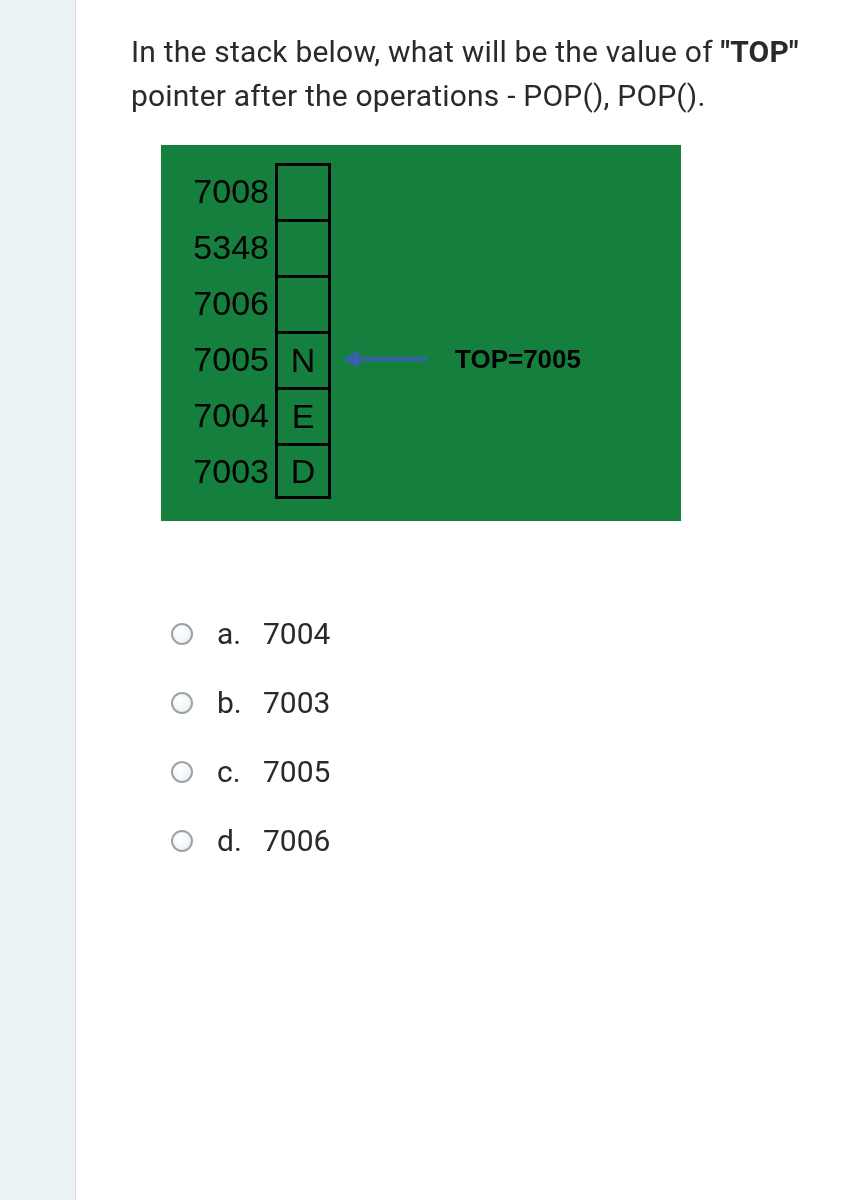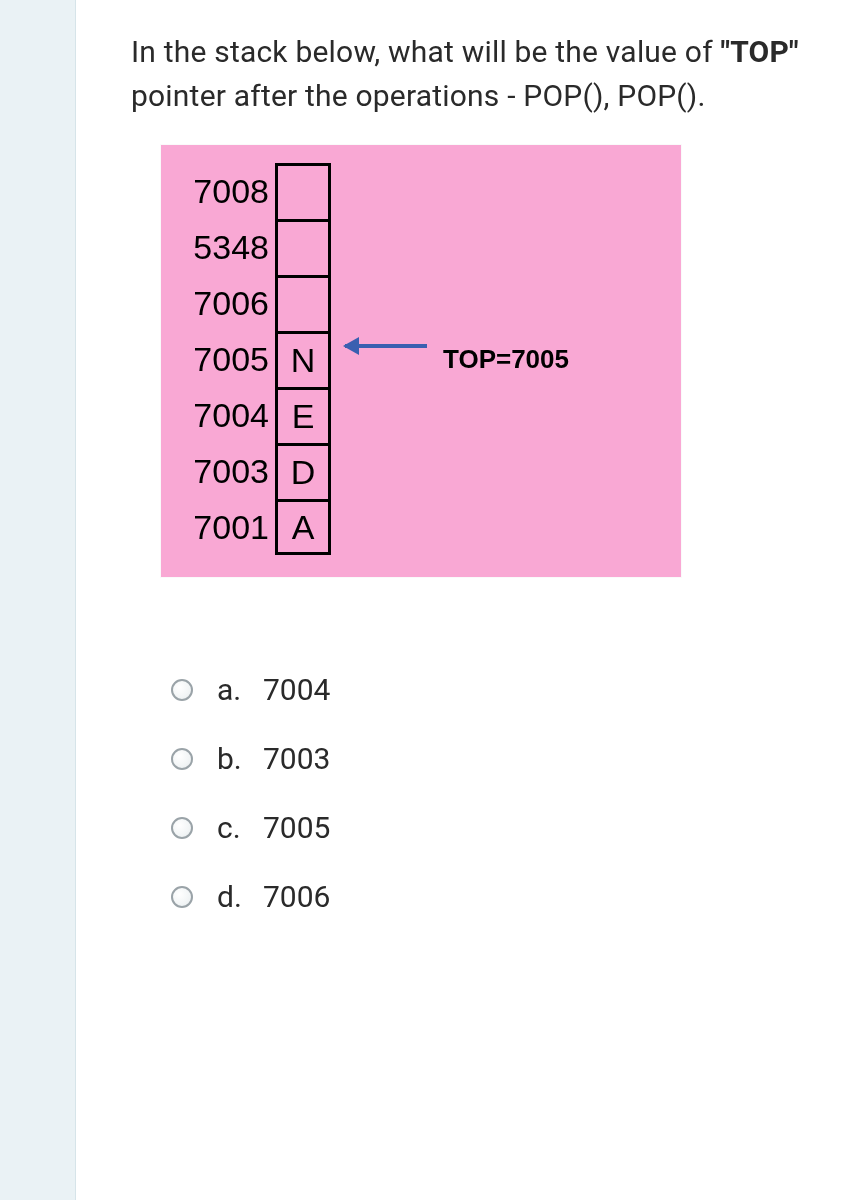--- a/index.html
+++ b/index.html
@@ -24,21 +24,21 @@
   .question {
     font-size: 30px;
     color: #2a2a2a;
     line-height: 1.45;
     letter-spacing: 0.2px;
   }
   .question .bold { font-weight: 700; }
   .diagram {
     margin-top: 28px;
     margin-left: 30px;
-    background: #f9a8d4;
+    background: #15803d;
     width: 520px;
     padding: 18px 14px 22px 14px;
     box-shadow: 0 0 0 1px rgba(0,0,0,0.02);
   }
   .stack-row {
     display: flex;
     align-items: center;
     height: 56px;
   }
   .addr {
@@ -58,22 +58,23 @@
     align-items: center;
     justify-content: center;
     font-size: 34px;
     font-family: Arial, sans-serif;
     font-weight: 400;
     color: #000;
   }
   .stack-row:last-child .cell { border-bottom: 3px solid #000; }
   .arrow-area {
     display: flex;
-    align-items: flex-start;
+    align-items: center;
     margin-left: 14px;
+    gap: 12px;
   }
   .arrow {
     position: relative;
     width: 82px;
     height: 4px;
     background: #3a5fb0;
   }
   .arrow::before {
     content: "";
     position: absolute;
@@ -149,24 +150,20 @@
       </div>
     </div>
     <div class="stack-row">
       <div class="addr">7004</div>
       <div class="cell">E</div>
     </div>
     <div class="stack-row">
       <div class="addr">7003</div>
       <div class="cell">D</div>
     </div>
-    <div class="stack-row">
-      <div class="addr">7001</div>
-      <div class="cell">A</div>
-    </div>
   </div>
 
   <div class="options">
     <div class="opt">
       <div class="radio"></div>
       <div class="letter">a.</div>
       <div class="answer">7004</div>
     </div>
     <div class="opt">
       <div class="radio"></div>

